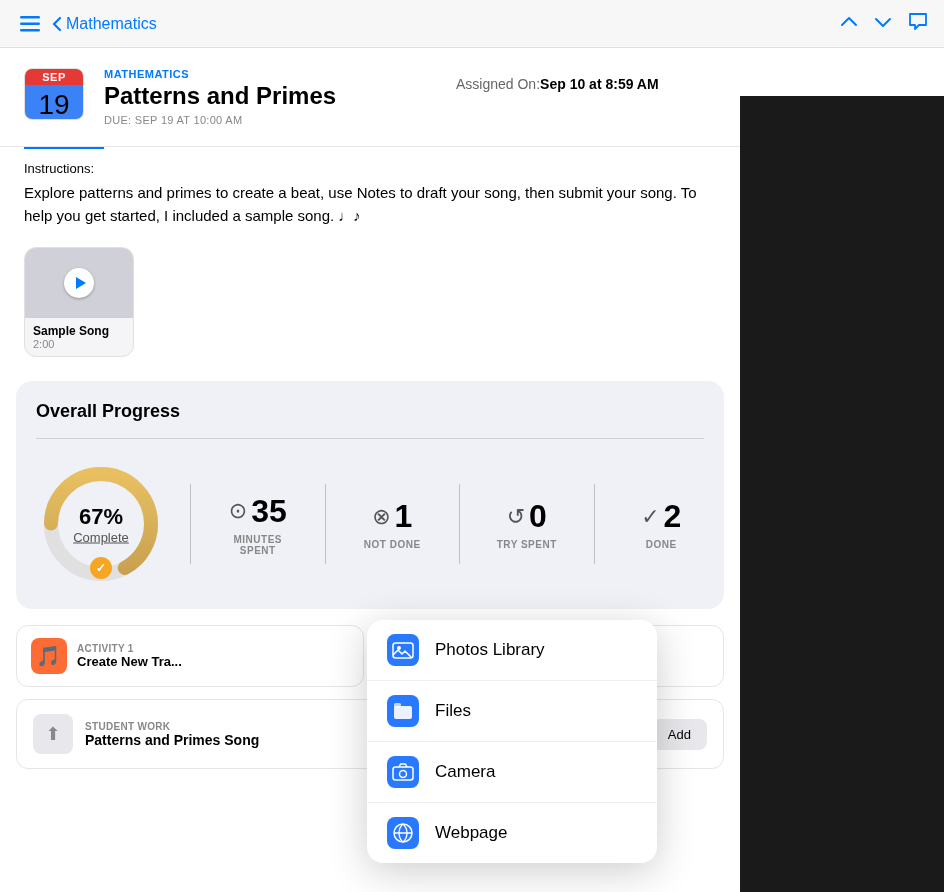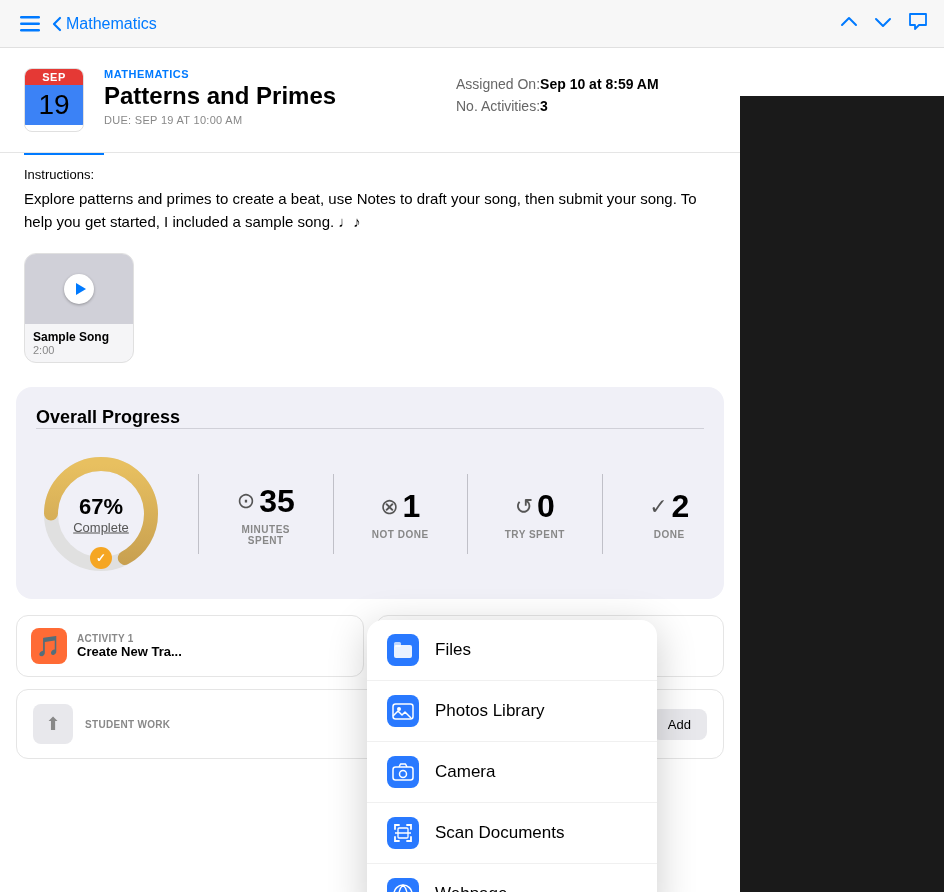--- a/index.html
+++ b/index.html
@@ -65,21 +65,21 @@
     }
 
     
     .assignment-header {
       display: flex;
       padding: 20px 24px;
       gap: 20px;
       border-bottom: 1px solid #e5e5e5;
     }
     .calendar-icon {
-      width: 60px; height: 64px;
+      width: 60px; height: 52px;
       border-radius: 8px;
       overflow: hidden;
       border: 1px solid #e0e0e0;
       flex-shrink: 0;
     }
     .calendar-top {
       background: #e53935;
       color: #fff;
       font-size: 11px;
       font-weight: 700;
@@ -198,26 +198,27 @@
     .progress-section {
       margin: 0 16px 16px;
       background: #f0f0f7;
       border-radius: 16px;
       padding: 20px;
     }
     .progress-title {
       font-size: 18px;
       font-weight: 700;
       color: #000;
+      margin-bottom: 16px;
     }
     .divider { height: 1px; background: #d0d0d8; margin-bottom: 20px; }
     .progress-stats {
       display: flex;
       align-items: center;
-      gap: 16px;
+      gap: 8px;
     }
     .stat-donut {
       position: relative;
       width: 130px; height: 130px;
       flex-shrink: 0;
     }
     .donut-svg {
       width: 130px; height: 130px;
     }
     .donut-center {
@@ -454,24 +455,20 @@
       </div>
       <div class="assignment-info">
         <div class="subject-label">MATHEMATICS</div>
         <div class="assignment-title">Patterns and Primes</div>
         <div class="due-date">DUE: SEP 19 AT 10:00 AM</div>
       </div>
       <div class="assignment-meta">
         <div class="meta-row">
           <span class="meta-label">Assigned On:</span>
           <span class="meta-value">Sep 10 at 8:59 AM</span>
-        </div>
-        <div class="meta-row">
-          <span class="meta-label">No. Activities:</span>
-          <span class="meta-value">3</span>
         </div>
       </div>
     </div>
 
     <div class="tab-line"></div>
 
     <div class="instructions-section">
       <div class="instructions-label">Instructions:</div>
       <div class="instructions-text">Explore patterns and primes to create a beat, use Notes to draft your song, then submit your song. To help you get started, I included a sample song. ♩♪</div>
     </div>
@@ -569,71 +566,62 @@
           <div class="activity-num">ACTIVITY 2</div>
           <div class="activity-name">Use Notes for 3...</div>
         </div>
       </div>
     </div>
 
     <div class="student-work-card">
       <div class="work-icon">⬆</div>
       <div class="work-meta">
         <div class="work-type">STUDENT WORK</div>
+        <div class="work-title">Patterns and Primes Song</div>
       </div>
       <button class="add-btn">Add</button>
     </div>
 
   </div>
 
   <div class="right-panel"></div>
 </div>
 
 <div class="dropdown-overlay">
+  <div class="dropdown-item">
+    <div class="dropdown-item-icon icon-photos">
+      <svg width="22" height="18" viewBox="0 0 22 18" fill="none">
+        <rect x="1" y="2" width="20" height="15" rx="2.5" fill="none" stroke="white" stroke-width="1.5"></rect>
+        <circle cx="7" cy="7" r="2" fill="white"></circle>
+        <path d="M1 14l5-5 4 4 3-3 6 6" stroke="white" stroke-width="1.5" fill="none" stroke-linejoin="round"></path>
+      </svg>
+    </div>
+    <span class="dropdown-item-label">Photos Library</span>
+  </div>
   <div class="dropdown-item">
     <div class="dropdown-item-icon icon-files">
       <svg width="20" height="18" viewBox="0 0 20 18" fill="none">
         <rect x="1" y="4" width="18" height="13" rx="2" fill="white" opacity="0.9"></rect>
         <path d="M1 4h8l2-3h8" stroke="white" stroke-width="0" fill="none"></path>
         <rect x="1" y="1" width="7" height="5" rx="1.5" fill="white" opacity="0.7"></rect>
       </svg>
     </div>
     <span class="dropdown-item-label">Files</span>
   </div>
   <div class="dropdown-item">
-    <div class="dropdown-item-icon icon-photos">
-      <svg width="22" height="18" viewBox="0 0 22 18" fill="none">
-        <rect x="1" y="2" width="20" height="15" rx="2.5" fill="none" stroke="white" stroke-width="1.5"></rect>
-        <circle cx="7" cy="7" r="2" fill="white"></circle>
-        <path d="M1 14l5-5 4 4 3-3 6 6" stroke="white" stroke-width="1.5" fill="none" stroke-linejoin="round"></path>
-      </svg>
-    </div>
-    <span class="dropdown-item-label">Photos Library</span>
-  </div>
-  <div class="dropdown-item">
     <div class="dropdown-item-icon icon-camera">
       <svg width="22" height="18" viewBox="0 0 22 18" fill="none">
         <rect x="1" y="4" width="20" height="13" rx="2.5" fill="none" stroke="white" stroke-width="1.5"></rect>
         <circle cx="11" cy="11" r="3.5" stroke="white" stroke-width="1.5"></circle>
         <path d="M7 4l1.5-3h5L15 4" stroke="white" stroke-width="1.5" stroke-linejoin="round"></path>
       </svg>
     </div>
     <span class="dropdown-item-label">Camera</span>
   </div>
   <div class="dropdown-item">
-    <div class="dropdown-item-icon icon-scan">
-      <svg width="20" height="20" viewBox="0 0 20 20" fill="none">
-        <path d="M2 6V2h4M14 2h4v4M2 14v4h4M14 18h4v-4" stroke="white" stroke-width="1.8" stroke-linecap="round"></path>
-        <rect x="5" y="5" width="10" height="10" rx="1" fill="none" stroke="white" stroke-width="1.3"></rect>
-        <line x1="2" y1="10" x2="18" y2="10" stroke="white" stroke-width="1.5"></line>
-      </svg>
-    </div>
-    <span class="dropdown-item-label">Scan Documents</span>
-  </div>
-  <div class="dropdown-item">
     <div class="dropdown-item-icon icon-webpage">
       <svg width="22" height="22" viewBox="0 0 22 22" fill="none">
         <circle cx="11" cy="11" r="9" stroke="white" stroke-width="1.5"></circle>
         <path d="M11 2c0 0-4 3.5-4 9s4 9 4 9M11 2c0 0 4 3.5 4 9s-4 9-4 9M2 11h18" stroke="white" stroke-width="1.3"></path>
       </svg>
     </div>
     <span class="dropdown-item-label">Webpage</span>
   </div>
 
 </div>

